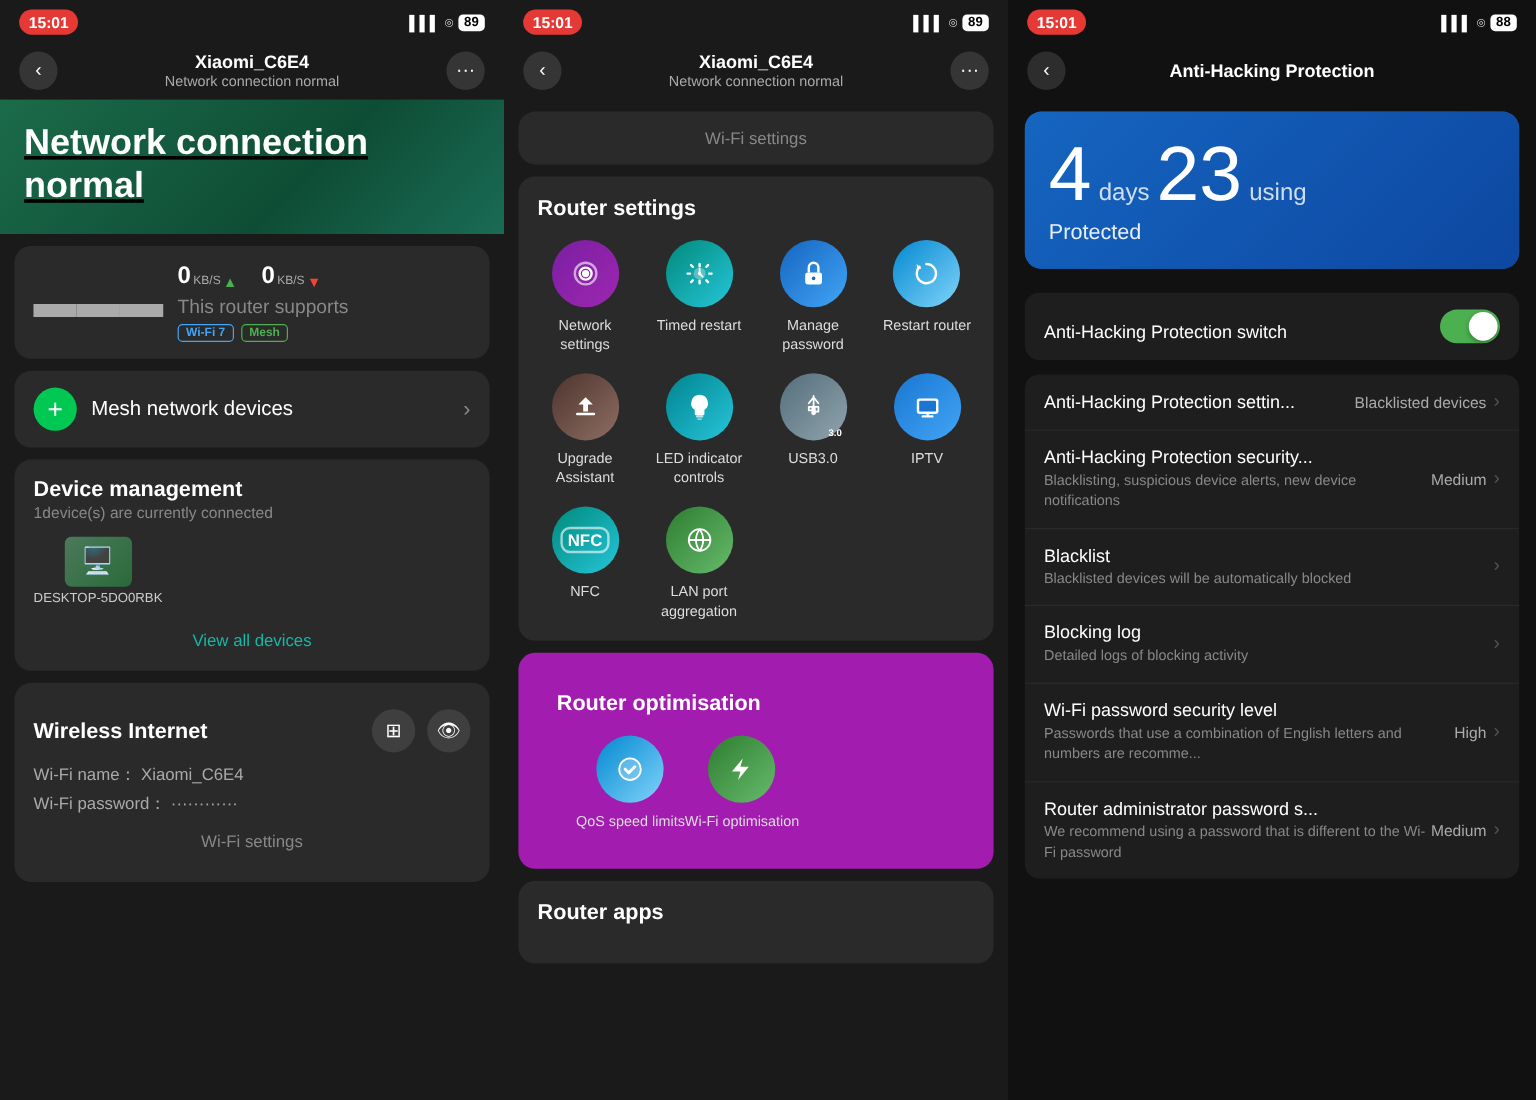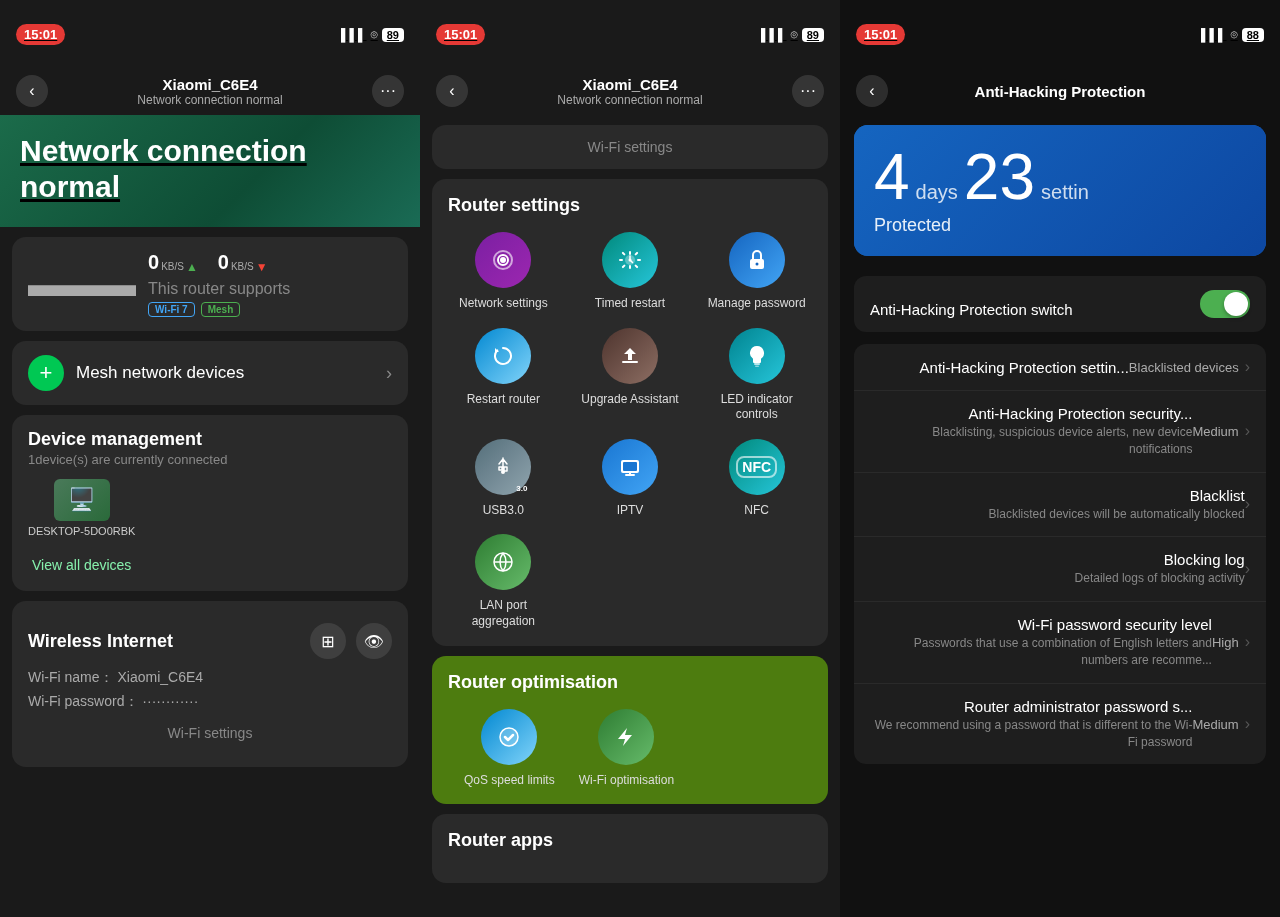--- a/index.html
+++ b/index.html
@@ -20,23 +20,22 @@
       display: flex;
       flex-direction: column;
       overflow: hidden;
       position: relative;
     }
 
     .status-bar {
       display: flex;
       justify-content: space-between;
       align-items: center;
-      padding: 24px 16px;
+      padding: 8px 16px;
       background: inherit;
-      text-decoration: underline;
     }
     .status-time {
       background: #e53935;
       color: #fff;
       font-size: 13px;
       font-weight: 700;
       padding: 3px 8px;
       border-radius: 12px;
     }
     .status-icons {
@@ -164,22 +163,22 @@
     .device-item { display: flex; flex-direction: column; align-items: center; gap: 4px; }
     .device-thumb {
       width: 56px; height: 42px;
       background: linear-gradient(135deg, #4a7a5a, #2a6a3a);
       border-radius: 6px;
       display: flex; align-items: center; justify-content: center;
       font-size: 22px;
     }
     .device-name { color: #ccc; font-size: 11px; text-align: center; }
     .view-all-btn {
-      text-align: left;
-      color: #86efac;
+      text-align: center;
+      color: #14b8a6;
       font-size: 14px;
       margin-top: 8px;
       padding: 4px;
       cursor: pointer;
     }
 
     .wireless-card {
       background: #2a2a2a;
       border-radius: 14px;
       margin: 0 12px 10px;
@@ -237,21 +236,21 @@
     }
     .settings-section {
       background: #2a2a2a;
       border-radius: 14px;
       margin: 0 12px 10px;
       padding: 16px;
     }
     .section-title { color: #fff; font-size: 18px; font-weight: 600; margin-bottom: 16px; }
     .icon-grid {
       display: grid;
-      grid-template-columns: repeat(3, 1fr);
+      grid-template-columns: repeat(4, 1fr);
       gap: 16px;
       justify-items: center;
     }
     .icon-item {
       display: flex;
       flex-direction: column;
       align-items: center;
       gap: 8px;
       cursor: pointer;
     }
@@ -273,24 +272,24 @@
     .ic-blue-dark { background: linear-gradient(135deg, #1565c0, #42a5f5); }
     .ic-light-blue { background: linear-gradient(135deg, #0288d1, #81d4fa); }
     .ic-orange { background: linear-gradient(135deg, #e65100, #ff9800); }
     .ic-brown { background: linear-gradient(135deg, #4e342e, #8d6e63); }
     .ic-cyan { background: linear-gradient(135deg, #00838f, #26c6da); }
     .ic-gray { background: linear-gradient(135deg, #546e7a, #90a4ae); }
     .ic-blue-bright { background: linear-gradient(135deg, #1976d2, #42a5f5); }
     .ic-green-bright { background: linear-gradient(135deg, #2e7d32, #66bb6a); }
 
     .optimise-section {
-      background: #4d7c0f;
+      background: #a21caf;
       border-radius: 14px;
       margin: 0 12px 10px;
-      padding: 16px;
+      padding: 32px;
     }
     .apps-section {
       background: #2a2a2a;
       border-radius: 14px;
       margin: 0 12px 10px;
       padding: 16px;
     }
 
     
     .panel3 {
@@ -356,21 +355,20 @@
       margin: 0 14px 12px;
       overflow: hidden;
     }
     .settings-block-item {
       padding: 14px 16px;
       display: flex;
       align-items: center;
       justify-content: space-between;
       border-bottom: 1px solid #2a2a2a;
       cursor: pointer;
-      text-align: right;
     }
     .settings-block-item:last-child { border-bottom: none; }
 
     .switch-row {
       background: #1e1e1e;
       border-radius: 12px;
       margin: 0 14px 12px;
       padding: 14px 16px;
       display: flex;
       align-items: flex-end;
@@ -597,21 +595,21 @@
             </svg>
         </div>
         <span class="icon-label">LAN port aggregation</span>
       </div>
 
     </div>
   </div>
 
   <div class="optimise-section">
     <div class="section-title">Router optimisation</div>
-    <div style="display:flex;gap:24px;justify-content:flex-start;padding-left:16px;">
+    <div style="display:flex;justify-content:flex-start;padding-left:16px;">
       <div class="icon-item">
         <div class="icon-circle ic-light-blue">
           <svg width="24" height="24" viewBox="0 0 24 24" fill="white">
               <circle cx="12" cy="12" r="9" stroke="white" stroke-width="1.5" fill="rgba(255,255,255,0.2)"></circle>
               <path d="M8 12l3 3 5-5" stroke="white" stroke-width="2.5" fill="none" stroke-linecap="round" stroke-linejoin="round"></path>
             </svg>
         </div>
         <span class="icon-label">QoS speed limits</span>
       </div>
       <div class="icon-item">
@@ -649,21 +647,21 @@
     <div style="width:32px"></div>
   </div>
 
   <div class="protect-hero">
     <div class="protect-hero-bg"></div>
     <div class="protect-content">
       <div class="protect-timer">
         <span class="protect-num-big">4</span>
         <span class="protect-unit">days</span>
         <span class="protect-num-big">23</span>
-        <span class="protect-unit">settin</span>
+        <span class="protect-unit">using</span>
       </div>
       <div class="protect-status">Protected</div>
     </div>
   </div>
 
   <div class="switch-row" style="margin-top:10px">
     <span class="si-title">Anti-Hacking Protection switch</span>
     <div class="toggle-switch"></div>
   </div>
 

